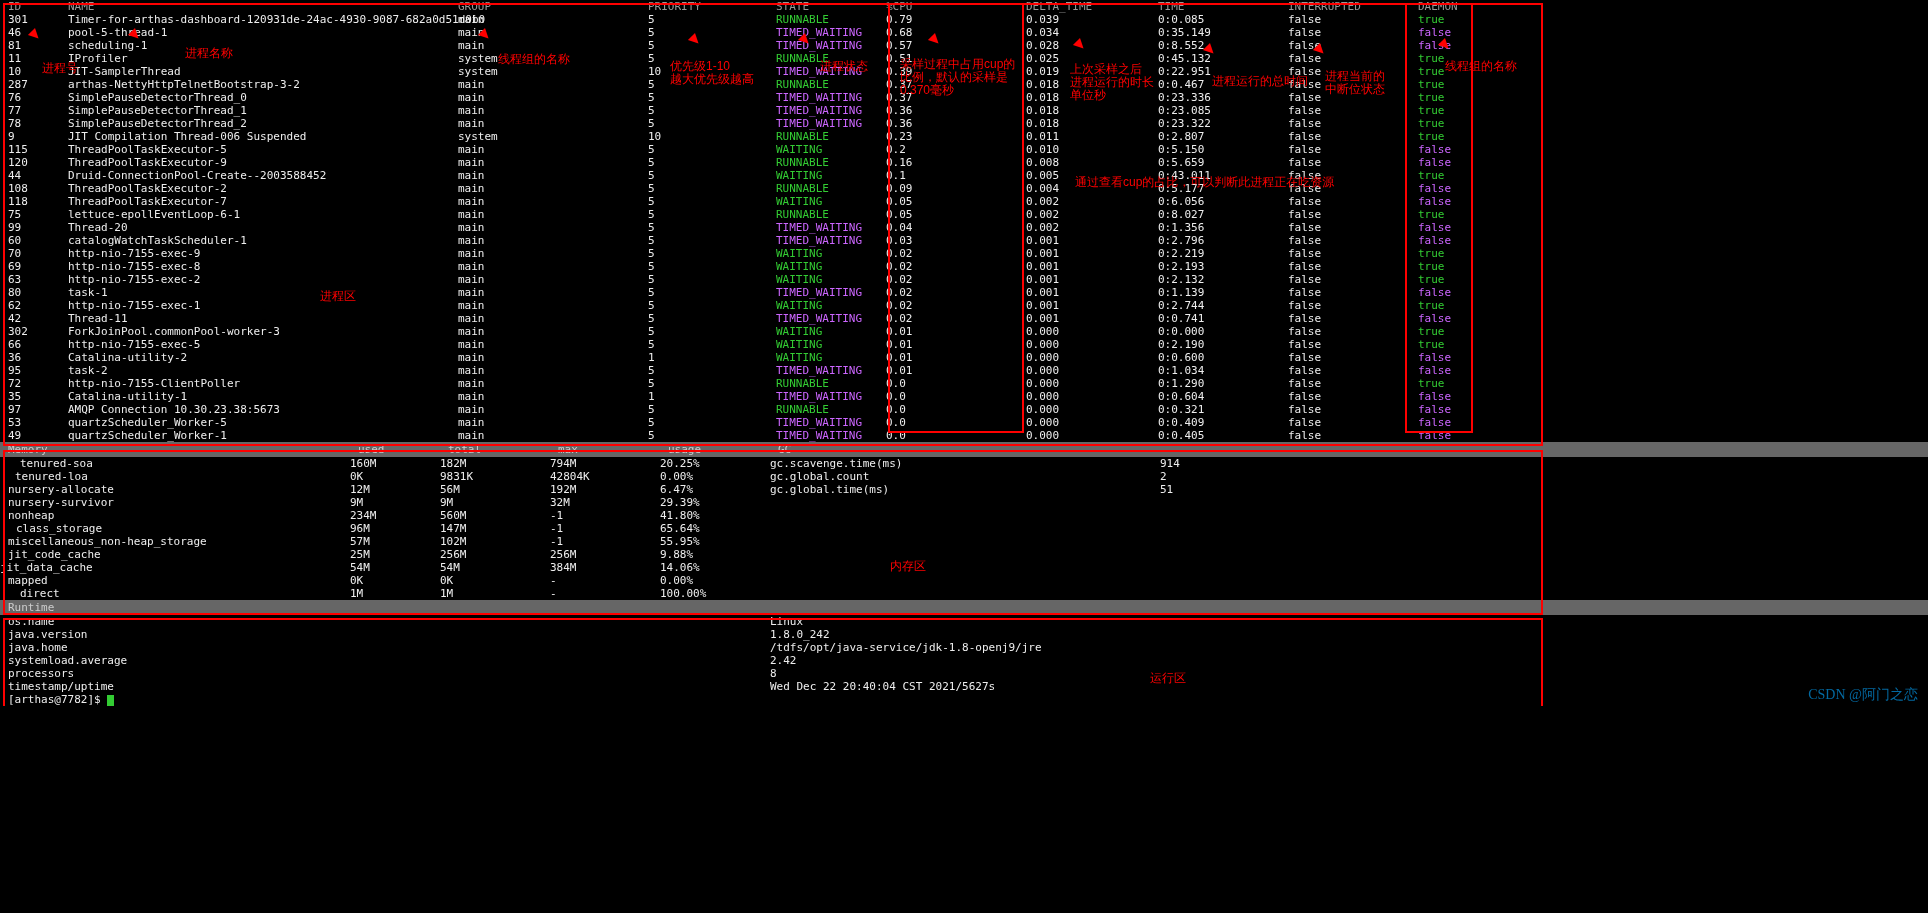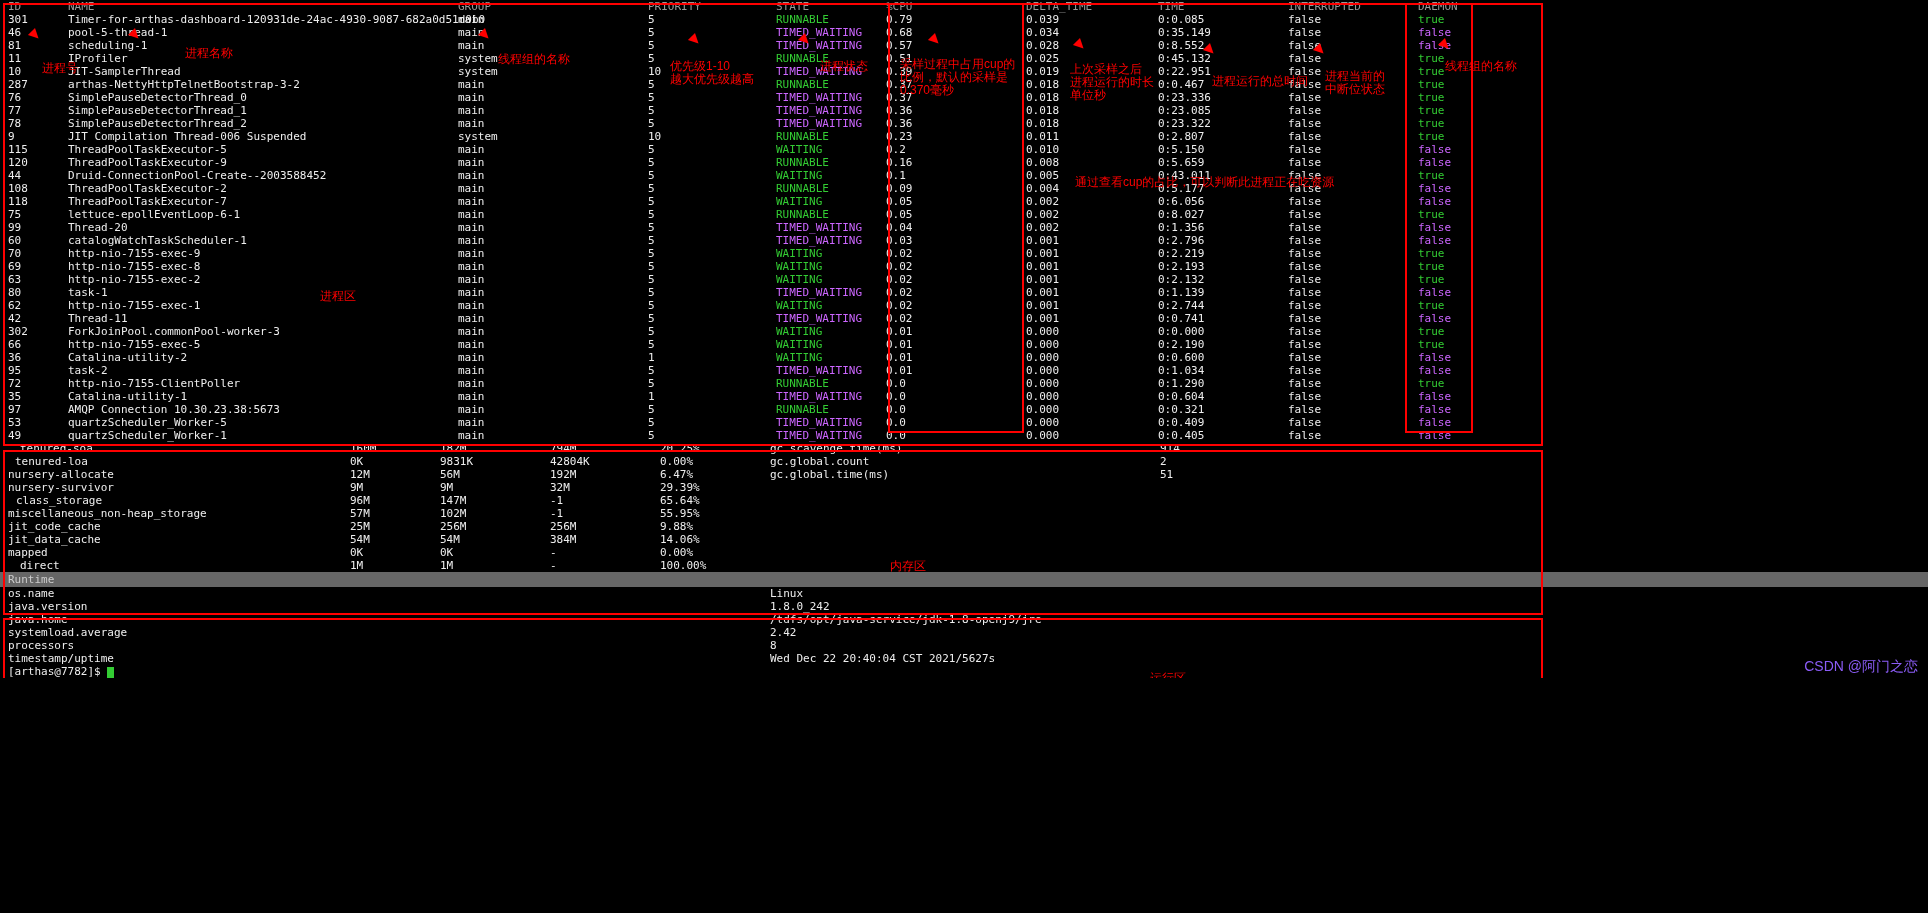--- a/index.html
+++ b/index.html
@@ -27,21 +27,21 @@
 .m-usage{display:inline-block;width:110px}
 .m-gc{display:inline-block;width:390px}
 .m-gcval{display:inline-block;width:100px}
 .rt-name{display:inline-block;width:770px;padding-left:8px}
 .rt-val{display:inline-block;width:700px}
 .box{position:absolute;border:2px solid red;pointer-events:none}
 .anno{position:absolute;color:red;font-size:12px;font-family:"Microsoft YaHei",sans-serif;pointer-events:none}
 .arrow{position:absolute;width:0;height:0;border-left:5px solid transparent;border-right:5px solid transparent;border-top:10px solid red;pointer-events:none}
 .arrow.rot45{transform:rotate(-45deg)}
 .cursor{display:inline-block;width:7px;height:11px;background:#33cc33;vertical-align:middle}
-.wm{position:absolute;right:10px;bottom:5px;color:#8b5cf6;font-size:14px;font-family:Liberation Sans, sans-serif}
+.wm{position:absolute;right:10px;bottom:5px;color:#0369a1;font-size:14px;font-family:Liberation Serif, serif}
 </style>
 </head>
 <body>
 
 <div id="thread-table">
     <div class="row hdr"><span class="c-id">ID</span><span class="c-name">NAME</span><span class="c-group">GROUP</span><span class="c-pri">PRIORITY</span><span class="c-state">STATE</span><span class="c-cpu">%CPU</span><span class="c-delta">DELTA_TIME</span><span class="c-time">TIME</span><span class="c-int">INTERRUPTED</span><span class="c-dae">DAEMON</span></div>
     <div class="row"><span class="c-id white">301</span><span class="c-name white">Timer-for-arthas-dashboard-120931de-24ac-4930-9087-682a0d51d0b0</span><span class="c-group white">main</span><span class="c-pri white">5</span><span class="c-state green">RUNNABLE</span><span class="c-cpu white">0.79</span><span class="c-delta white">0.039</span><span class="c-time white">0:0.085</span><span class="c-int white">false</span><span class="c-dae green">true</span></div>
     <div class="row"><span class="c-id white">46</span><span class="c-name white">pool-5-thread-1</span><span class="c-group white">main</span><span class="c-pri white">5</span><span class="c-state purple">TIMED_WAITING</span><span class="c-cpu white">0.68</span><span class="c-delta white">0.034</span><span class="c-time white">0:35.149</span><span class="c-int white">false</span><span class="c-dae purple">false</span></div>
     <div class="row"><span class="c-id white">81</span><span class="c-name white">scheduling-1</span><span class="c-group white">main</span><span class="c-pri white">5</span><span class="c-state purple">TIMED_WAITING</span><span class="c-cpu white">0.57</span><span class="c-delta white">0.028</span><span class="c-time white">0:8.552</span><span class="c-int white">false</span><span class="c-dae purple">false</span></div>
     <div class="row"><span class="c-id white">11</span><span class="c-name white">IProfiler</span><span class="c-group white">system</span><span class="c-pri white">5</span><span class="c-state green">RUNNABLE</span><span class="c-cpu white">0.51</span><span class="c-delta white">0.025</span><span class="c-time white">0:45.132</span><span class="c-int white">false</span><span class="c-dae green">true</span></div>
@@ -69,28 +69,30 @@
     <div class="row"><span class="c-id white">66</span><span class="c-name white">http-nio-7155-exec-5</span><span class="c-group white">main</span><span class="c-pri white">5</span><span class="c-state green">WAITING</span><span class="c-cpu white">0.01</span><span class="c-delta white">0.000</span><span class="c-time white">0:2.190</span><span class="c-int white">false</span><span class="c-dae green">true</span></div>
     <div class="row"><span class="c-id white">36</span><span class="c-name white">Catalina-utility-2</span><span class="c-group white">main</span><span class="c-pri white">1</span><span class="c-state green">WAITING</span><span class="c-cpu white">0.01</span><span class="c-delta white">0.000</span><span class="c-time white">0:0.600</span><span class="c-int white">false</span><span class="c-dae purple">false</span></div>
     <div class="row"><span class="c-id white">95</span><span class="c-name white">task-2</span><span class="c-group white">main</span><span class="c-pri white">5</span><span class="c-state purple">TIMED_WAITING</span><span class="c-cpu white">0.01</span><span class="c-delta white">0.000</span><span class="c-time white">0:1.034</span><span class="c-int white">false</span><span class="c-dae purple">false</span></div>
     <div class="row"><span class="c-id white">72</span><span class="c-name white">http-nio-7155-ClientPoller</span><span class="c-group white">main</span><span class="c-pri white">5</span><span class="c-state green">RUNNABLE</span><span class="c-cpu white">0.0</span><span class="c-delta white">0.000</span><span class="c-time white">0:1.290</span><span class="c-int white">false</span><span class="c-dae green">true</span></div>
     <div class="row"><span class="c-id white">35</span><span class="c-name white">Catalina-utility-1</span><span class="c-group white">main</span><span class="c-pri white">1</span><span class="c-state purple">TIMED_WAITING</span><span class="c-cpu white">0.0</span><span class="c-delta white">0.000</span><span class="c-time white">0:0.604</span><span class="c-int white">false</span><span class="c-dae purple">false</span></div>
     <div class="row"><span class="c-id white">97</span><span class="c-name white">AMQP Connection 10.30.23.38:5673</span><span class="c-group white">main</span><span class="c-pri white">5</span><span class="c-state green">RUNNABLE</span><span class="c-cpu white">0.0</span><span class="c-delta white">0.000</span><span class="c-time white">0:0.321</span><span class="c-int white">false</span><span class="c-dae purple">false</span></div>
     <div class="row"><span class="c-id white">53</span><span class="c-name white">quartzScheduler_Worker-5</span><span class="c-group white">main</span><span class="c-pri white">5</span><span class="c-state purple">TIMED_WAITING</span><span class="c-cpu white">0.0</span><span class="c-delta white">0.000</span><span class="c-time white">0:0.409</span><span class="c-int white">false</span><span class="c-dae purple">false</span></div>
     <div class="row"><span class="c-id white">49</span><span class="c-name white">quartzScheduler_Worker-1</span><span class="c-group white">main</span><span class="c-pri white">5</span><span class="c-state purple">TIMED_WAITING</span><span class="c-cpu white">0.0</span><span class="c-delta white">0.000</span><span class="c-time white">0:0.405</span><span class="c-int white">false</span><span class="c-dae purple">false</span></div>
   </div>
 <div id="mem-section">
+    <div class="mem-hdr"><span class="m-name">Memory</span><span class="m-used">used</span><span class="m-total">total</span><span class="m-max">max</span><span class="m-usage">usage</span><span class="m-gc">GC</span></div>
     <div class="row white"><span class="m-name" style="padding-left:20px">tenured-soa</span><span class="m-used">160M</span><span class="m-total">182M</span><span class="m-max">794M</span><span class="m-usage">20.25%</span><span class="m-gc">gc.scavenge.time(ms)</span><span class="m-gcval">914</span></div>
     <div class="row white"><span class="m-name" style="padding-left:15px">tenured-loa</span><span class="m-used">0K</span><span class="m-total">9831K</span><span class="m-max">42804K</span><span class="m-usage">0.00%</span><span class="m-gc">gc.global.count</span><span class="m-gcval">2</span></div>
     <div class="row white"><span class="m-name" style="padding-left:8px">nursery-allocate</span><span class="m-used">12M</span><span class="m-total">56M</span><span class="m-max">192M</span><span class="m-usage">6.47%</span><span class="m-gc">gc.global.time(ms)</span><span class="m-gcval">51</span></div>
     <div class="row white"><span class="m-name" style="padding-left:8px">nursery-survivor</span><span class="m-used">9M</span><span class="m-total">9M</span><span class="m-max">32M</span><span class="m-usage">29.39%</span><span class="m-gc"></span><span class="m-gcval"></span></div>
+    <div class="row white"><span class="m-name" style="padding-left:8px">nonheap</span><span class="m-used">234M</span><span class="m-total">560M</span><span class="m-max">-1</span><span class="m-usage">41.80%</span><span class="m-gc"></span><span class="m-gcval"></span></div>
     <div class="row white"><span class="m-name" style="padding-left:16px">class_storage</span><span class="m-used">96M</span><span class="m-total">147M</span><span class="m-max">-1</span><span class="m-usage">65.64%</span><span class="m-gc"></span><span class="m-gcval"></span></div>
     <div class="row white"><span class="m-name" style="padding-left:8px">miscellaneous_non-heap_storage</span><span class="m-used">57M</span><span class="m-total">102M</span><span class="m-max">-1</span><span class="m-usage">55.95%</span><span class="m-gc"></span><span class="m-gcval"></span></div>
     <div class="row white"><span class="m-name" style="padding-left:8px">jit_code_cache</span><span class="m-used">25M</span><span class="m-total">256M</span><span class="m-max">256M</span><span class="m-usage">9.88%</span><span class="m-gc"></span><span class="m-gcval"></span></div>
-    <div class="row white"><span class="m-name" style="padding-left:8px">jit_data_cache</span><span class="m-used">54M</span><span class="m-total">54M</span><span class="m-max">384M</span><span class="m-usage">14.06%</span><span class="m-gc"></span><span class="m-gcval"></span></div>
+    <div class="row white"><span class="m-name" style="">jit_data_cache</span><span class="m-used">54M</span><span class="m-total">54M</span><span class="m-max">384M</span><span class="m-usage">14.06%</span><span class="m-gc"></span><span class="m-gcval"></span></div>
     <div class="row white"><span class="m-name" style="padding-left:8px">mapped</span><span class="m-used">0K</span><span class="m-total">0K</span><span class="m-max">-</span><span class="m-usage">0.00%</span><span class="m-gc"></span><span class="m-gcval"></span></div>
     <div class="row white"><span class="m-name" style="padding-left:20px">direct</span><span class="m-used">1M</span><span class="m-total">1M</span><span class="m-max">-</span><span class="m-usage">100.00%</span><span class="m-gc"></span><span class="m-gcval"></span></div>
   </div>
 <div id="runtime-section">
     <div class="mem-hdr"><span class="m-name">Runtime</span></div>
     <div class="row white"><span class="rt-name">os.name</span><span class="rt-val">Linux</span></div>
     <div class="row white"><span class="rt-name">java.version</span><span class="rt-val">1.8.0_242</span></div>
     <div class="row white"><span class="rt-name">java.home</span><span class="rt-val">/tdfs/opt/java-service/jdk-1.8-openj9/jre</span></div>
     <div class="row white"><span class="rt-name">systemload.average</span><span class="rt-val">2.42</span></div>
     <div class="row white"><span class="rt-name">processors</span><span class="rt-val">8</span></div>

